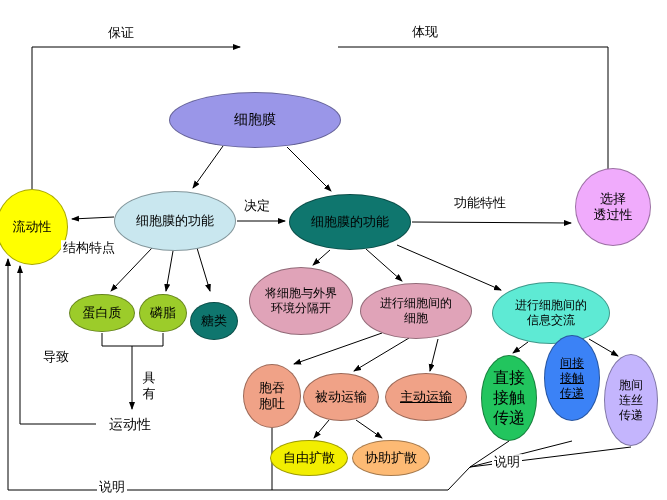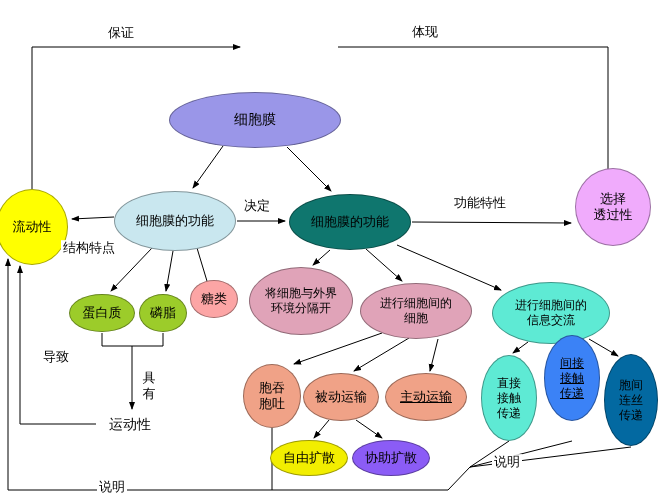--- a/index.html
+++ b/index.html
@@ -90,51 +90,51 @@
 
   <div class="node" style="left: -4px; top: 189px; width: 72px; height: 76px; background-color: rgb(255, 255, 0);">流动性</div>
 
   <div class="node" style="left: 575px; top: 168px; width: 76px; height: 78px; background-color: #f0abfc;">选择
 透过性</div>
 
   <div class="node" style="left: 69px; top: 294px; width: 66px; height: 38px; background-color: rgb(156, 204, 42);">蛋白质</div>
 
   <div class="node" style="left: 139px; top: 294px; width: 48px; height: 38px; background-color: rgb(156, 204, 42);">磷脂</div>
 
-  <div class="node" style="left: 190px; top: 280px; width: 48px; height: 38px; background-color: #fca5a5;">糖类</div>
+  <div class="node" style="left: 190px; top: 302px; width: 48px; height: 38px; background-color: #0f766e;">糖类</div>
 
   <div class="node" style="left: 249px; top: 267px; width: 104px; height: 68px; font-size: 12px; background-color: rgb(224, 163, 184);">将细胞与外界
 环境分隔开</div>
 
   <div class="node" style="left: 360px; top: 283px; width: 112px; height: 56px; font-size: 12px; background-color: rgb(224, 163, 184);">进行细胞间的
 细胞</div>
 
   <div class="node" style="left: 492px; top: 282px; width: 118px; height: 62px; font-size: 12px; background-color: #5eead4;">进行细胞间的
 信息交流</div>
 
   <div class="node" style="left: 243px; top: 364px; width: 58px; height: 64px; background-color: rgb(240, 162, 135);">胞吞
 胞吐</div>
 
   <div class="node" style="left: 303px; top: 373px; width: 76px; height: 48px; background-color: rgb(240, 162, 135);">被动运输</div>
 
   <div class="node" style="left: 385px; top: 373px; width: 82px; height: 48px; background-color: rgb(240, 162, 135); text-decoration: underline;">主动运输</div>
 
   <div class="node" style="left: 270px; top: 440px; width: 78px; height: 36px; background-color: rgb(242, 238, 0);">自由扩散</div>
 
-  <div class="node" style="left: 352px; top: 440px; width: 78px; height: 36px; background-color: #8b5cf6;">协助扩散</div>
+  <div class="node" style="left: 352px; top: 440px; width: 78px; height: 36px; background-color: #fdba74;">协助扩散</div>
 
-  <div class="node" style="left: 481px; top: 355px; width: 56px; height: 86px; font-size: 12px; background-color: #5eead4;">直接
+  <div class="node" style="left: 481px; top: 355px; width: 56px; height: 86px; font-size: 16px; background-color: #22c55e;">直接
 接触
 传递</div>
 
   <div class="node" style="left: 544px; top: 335px; width: 56px; height: 86px; font-size: 12px; background-color: #3b82f6; text-decoration: underline;">间接
 接触
 传递</div>
 
-  <div class="node" style="left: 604px; top: 354px; width: 54px; height: 92px; font-size: 12px; background-color: #0369a1;">胞间
+  <div class="node" style="left: 604px; top: 354px; width: 54px; height: 92px; font-size: 12px; background-color: #c4b5fd;">胞间
 连丝
 传递</div>
 
 
   <div class="lbl" style="left:130px;top:424px;font-size:14px;">运动性</div>
 
   <div class="lbl" style="left:121px;top:33px;">保证</div>
 
   <div class="lbl" style="left:425px;top:33px;font-family:Liberation Mono, monospace;">体现</div>
 

